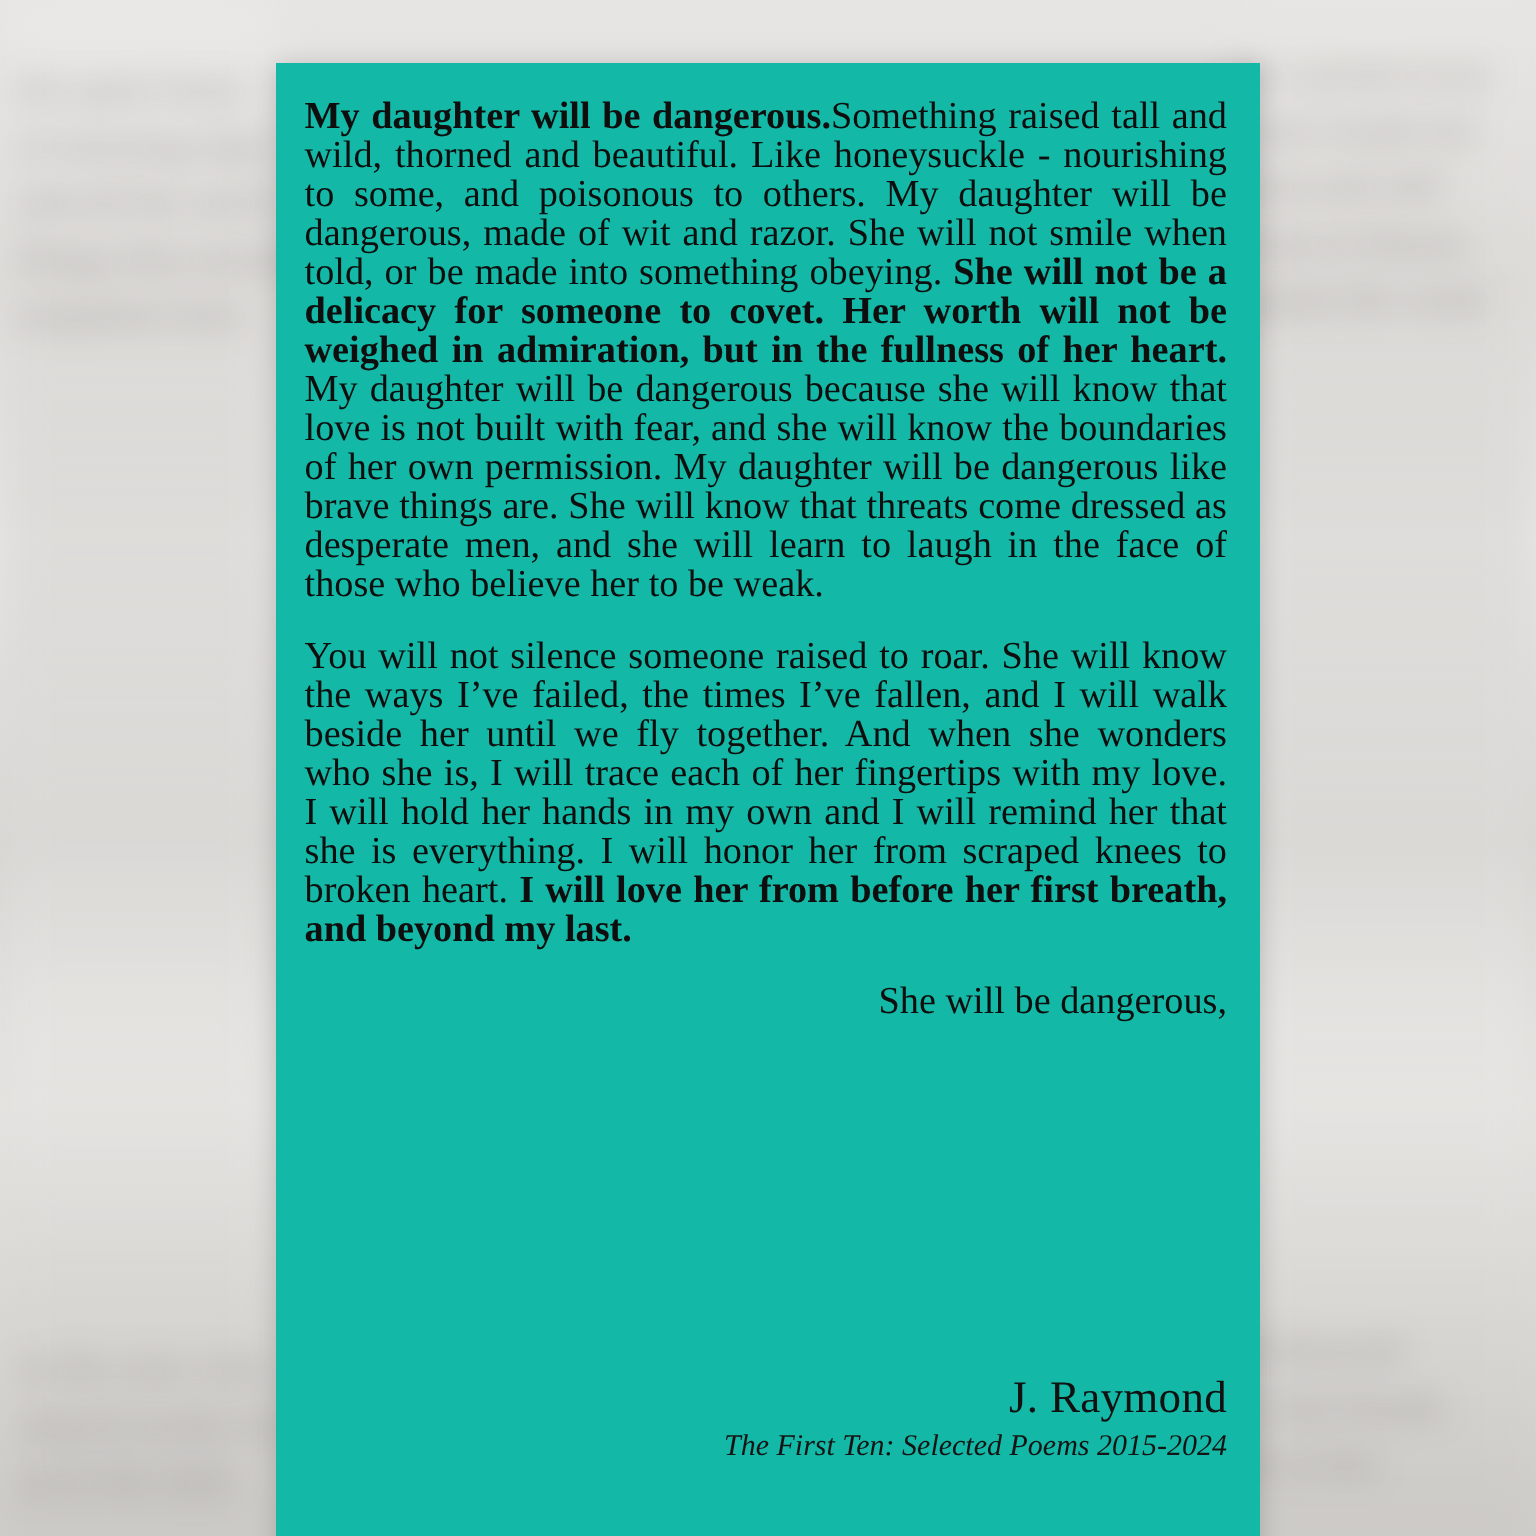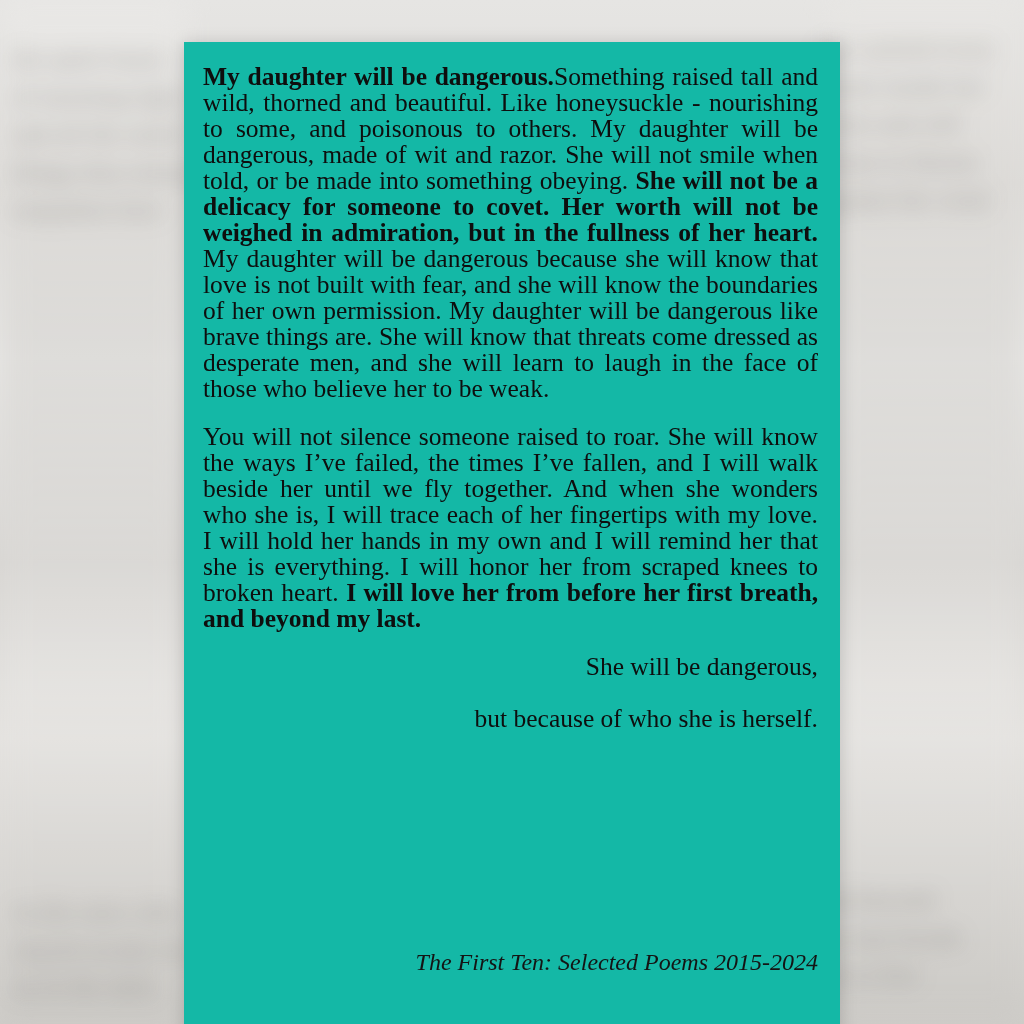--- a/index.html
+++ b/index.html
@@ -112,21 +112,21 @@
     right: 22px;
     bottom: 26px;
     text-align: right;
   }
   .author {
     font-size: 30px;
     color: #111;
     letter-spacing: .2px;
   }
   .book {
-    font-size: 24px;
+    font-size: 20px;
     font-style: italic;
     color: #141414;
     margin-top: 4px;
   }
 </style>
 </head>
 <body>
 
 <div id="stage">
 
@@ -160,25 +160,25 @@
 
         <div class="para-gap"></div>
 
         <p><span>You will not silence someone raised to roar. She will know the ways I’ve failed, the times I’ve fallen, and I will walk beside her until we fly together. And when she wonders who she is, I will trace each of her fingertips with my love. I will hold her hands in my own and I will remind her that she is everything. I will honor her from scraped knees to broken heart. </span><span class="strong">I will love her from before her first breath, and beyond my last.</span></p>
 
         <div class="para-gap"></div>
 
         <p class="stanza-left">
           <span>She will be dangerous,</span><br>
           <br>
-          <span>but because of who she is herself.</span>
         </p>
 
       </div>
 
       <div class="attrib">
+        <div class="author">J. Raymond</div>
         <div class="book">The First Ten: Selected Poems 2015-2024</div>
       </div>
 
     </div>
   </div>
 
 </div>
 
 </body></html>

